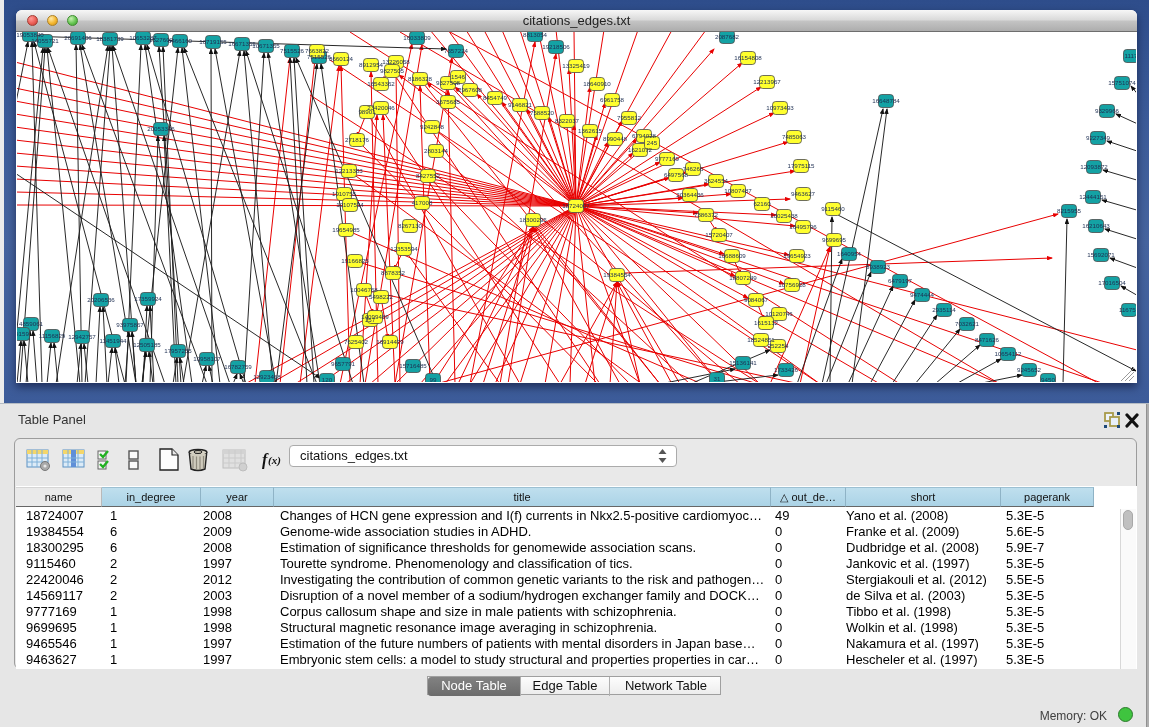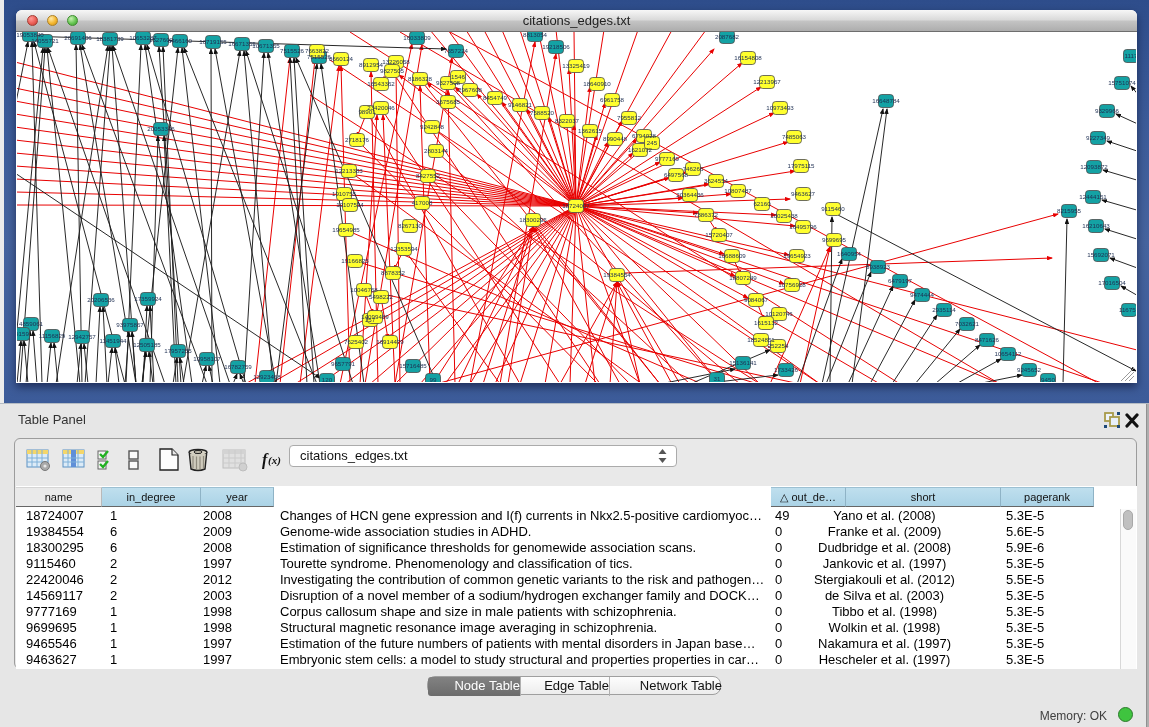--- a/index.html
+++ b/index.html
@@ -15,24 +15,24 @@
 #pico{position:absolute;right:10px;top:8px}
 #tbl-cont{position:absolute;left:14px;top:34px;width:1123px;height:231px;background:#e9e9e9;border:1px solid #9c9c9c;border-radius:6px}
 #toolbar{position:absolute;left:0;top:0;width:100%;height:46px}
 #combo{position:absolute;left:274px;top:6px;width:388px;height:22px;background:#fff;border:1px solid #ababab;border-radius:4px;font-size:13px;color:#111;line-height:20px;padding-left:10px}
 #tblarea{position:absolute;left:1px;top:47px;width:1121px;height:183px;background:#fff;overflow:hidden}
 .th{position:absolute;top:1px;height:20px;background:linear-gradient(180deg,#bfdfee,#abd3e6);border-right:1px solid #8fb3c6;border-top:1px solid #9cc0d2;border-bottom:1px solid #666;font-size:11px;color:#111;text-align:center;line-height:19px}
 .tr{position:absolute;left:0;width:1100px;height:16px;font-size:13px;color:#000;line-height:16px}
 .tr span{position:absolute;white-space:nowrap;overflow:hidden}
 .c0{left:10px;width:80px}.c1{left:94px;width:60px}.c2{left:187px;width:60px}
 .c3{left:264px;width:490px}.c4{left:759px;width:66px}
-.c5{left:791px;width:155px;text-align:center}.c6{left:990px;width:85px}
+.c5{left:830px;width:155px;}.c6{left:990px;width:85px}
 #vscroll{position:absolute;left:1104px;top:23px;width:16px;height:160px;background:#fafafa;border-left:1px solid #d8d8d8}
 #vthumb{position:absolute;left:2px;top:1px;width:10px;height:20px;border-radius:5px;background:#c0c0c0;border:1px solid #a8a8a8}
-#tabs{position:absolute;left:427px;top:272px;width:294px;height:19px;border:1px solid #9f9f9f;border-radius:8px;background:linear-gradient(180deg,#fdfdfd,#ededed);font-size:13px;line-height:18px;text-align:right}
+#tabs{position:absolute;left:427px;top:272px;width:294px;height:19px;border:1px solid #9f9f9f;border-radius:0;background:linear-gradient(180deg,#fdfdfd,#ededed);font-size:13px;line-height:18px;text-align:center}
 #tabs .seg{position:absolute;top:0;height:19px}
 #seg1{left:0;width:92px;background:linear-gradient(180deg,#828282,#6b6b6b);color:#fff;border-radius:3px 0 0 3px}
 #seg2{left:92px;width:89px;border-left:1px solid #b0b0b0;color:#111}
 #seg3{left:181px;width:113px;border-left:1px solid #b0b0b0;color:#111}
 #mem{position:absolute;right:42px;top:305px;font-size:12px;color:#404040}
 #memled{position:absolute;right:16px;top:303px;width:15px;height:15px;border-radius:50%;background:#3fc43f;border:1.5px solid #2c7a2c}
 </style></head><body>
 <div id="desk">
     <div id="lstrip"></div>
 <div id="win">
@@ -644,20 +644,21 @@
      <svg width="9" height="14" viewBox="0 0 9 14" style="position:absolute;right:9px;top:3px">
             <path d="M4.5,0 L8.5,5 L0.5,5 Z" fill="#555"></path>
             <path d="M4.5,14 L8.5,9 L0.5,9 Z" fill="#555"></path>
           </svg>
    </div>
   </div>
   <div id="tblarea">
    <div class="th" style="left:0px;width:86px;background:#eaeaea;border-top:1px solid #d5d5d5;border-right:1px solid #b9b9b9">name</div>
    <div class="th" style="left:86px;width:99px">in_degree</div>
    <div class="th" style="left:185px;width:73px">year</div>
+   <div class="th" style="left:258px;width:497px">title</div>
    <div class="th" style="left:755px;width:75px">△ out_de…</div>
    <div class="th" style="left:830px;width:155px">short</div>
    <div class="th" style="left:985px;width:93px">pagerank</div>
    <div class="tr" style="top:22px">
           <span class="c0">18724007</span>
           <span class="c1">1</span>
           <span class="c2">2008</span>
           <span class="c3">Changes of HCN gene expression and I(f) currents in Nkx2.5-positive cardiomyoc…</span>
           <span class="c4">49</span>
           <span class="c5">Yano et al. (2008)</span>
@@ -672,21 +673,21 @@
           <span class="c5">Franke et al. (2009)</span>
           <span class="c6">5.6E-5</span>
         </div>
         <div class="tr" style="top:54px">
           <span class="c0">18300295</span>
           <span class="c1">6</span>
           <span class="c2">2008</span>
           <span class="c3">Estimation of significance thresholds for genomewide association scans.</span>
           <span class="c4">0</span>
           <span class="c5">Dudbridge et al. (2008)</span>
-          <span class="c6">5.9E-6</span>
+          <span class="c6">5.9E-7</span>
         </div>
         <div class="tr" style="top:70px">
           <span class="c0">9115460</span>
           <span class="c1">2</span>
           <span class="c2">1997</span>
           <span class="c3">Tourette syndrome. Phenomenology and classification of tics.</span>
           <span class="c4">0</span>
           <span class="c5">Jankovic et al. (1997)</span>
           <span class="c6">5.3E-5</span>
         </div>

